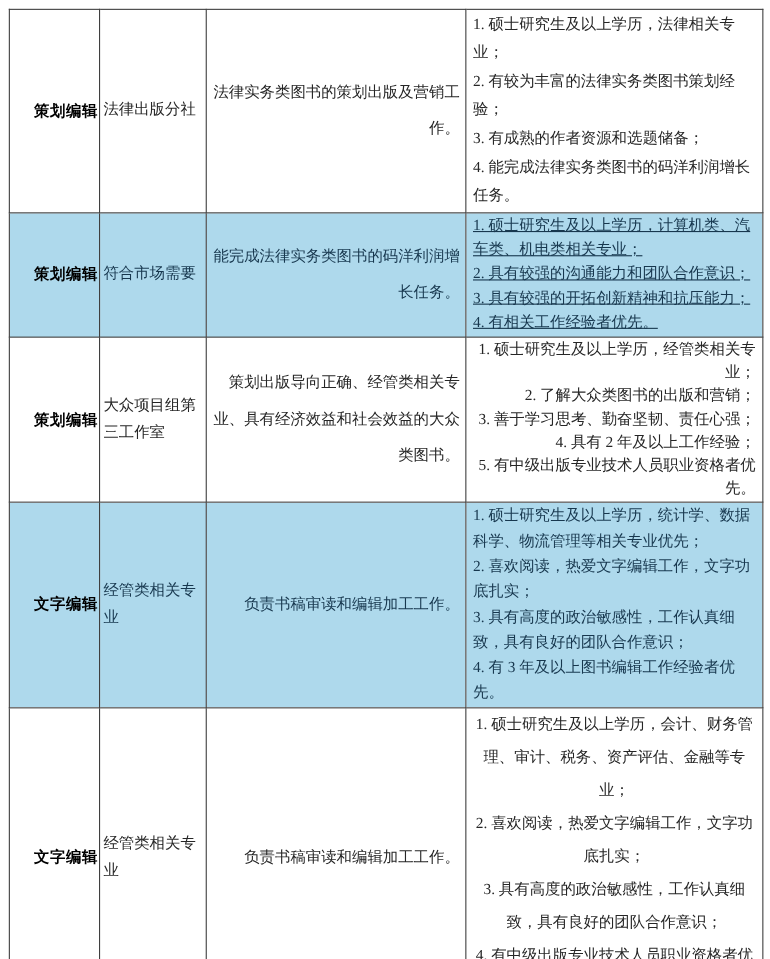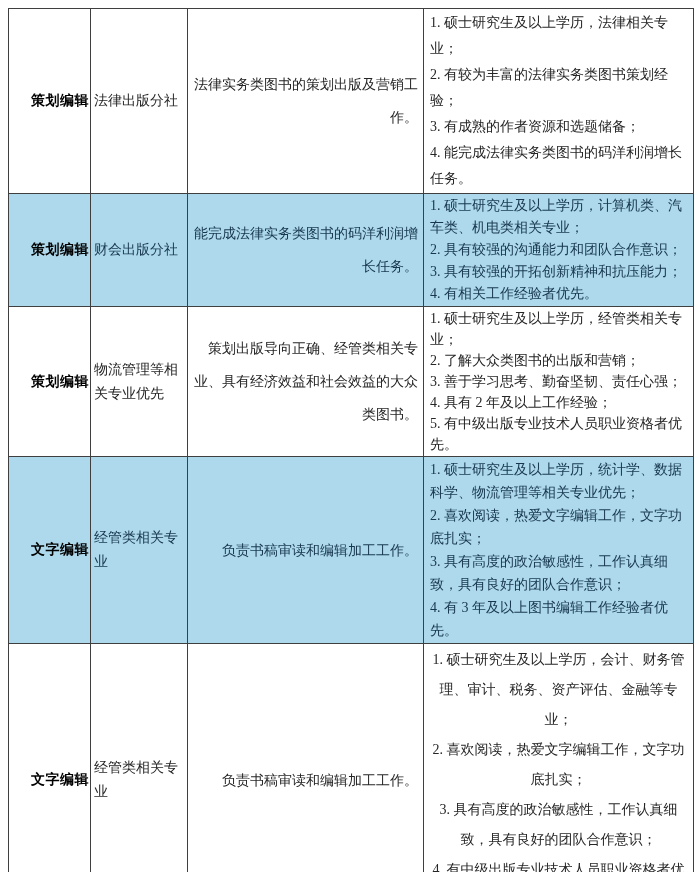--- a/index.html
+++ b/index.html
@@ -61,22 +61,22 @@
     line-height: 33px;
     text-align: right;
   }
   td.requirements {
     padding: 1px 6px;
     text-align: left;
     white-space: pre-line;
   }
   
   tr.r0 td.requirements { line-height: 26px; }
-  tr.r1 td.requirements { line-height: 22px; }
-  tr.r2 td.requirements { line-height: 21px; }
+  tr.r1 td.requirements { line-height: 22px; text-decoration: underline; }
+  tr.r2 td.requirements { line-height: 21px; text-align: right; }
   tr.r3 td.requirements { line-height: 23px; margin-top: 48px; }
   tr.r4 td.requirements { line-height: 30px; text-align: center; }
   tr.r5 td.requirements { line-height: 20px; }
 </style>
 </head>
 <body>
 
 <div class="page">
   <table class="jobs">
     <colgroup>
@@ -90,30 +90,30 @@
         <td class="position">策划编辑</td>
         <td class="department">法律出版分社</td>
         <td class="duties">法律实务类图书的策划出版及营销工作。</td>
         <td class="requirements">1. 硕士研究生及以上学历，法律相关专业；
 2. 有较为丰富的法律实务类图书策划经验；
 3. 有成熟的作者资源和选题储备；
 4. 能完成法律实务类图书的码洋利润增长任务。</td>
       </tr>
       <tr class="r1 alt">
         <td class="position">策划编辑</td>
-        <td class="department">财会出版分社</td>
+        <td class="department">符合市场需要</td>
         <td class="duties">能完成法律实务类图书的码洋利润增长任务。</td>
         <td class="requirements">1. 硕士研究生及以上学历，计算机类、汽车类、机电类相关专业；
 2. 具有较强的沟通能力和团队合作意识；
 3. 具有较强的开拓创新精神和抗压能力；
 4. 有相关工作经验者优先。</td>
       </tr>
       <tr class="r2">
         <td class="position">策划编辑</td>
-        <td class="department">物流管理等相关专业优先</td>
+        <td class="department">大众项目组第三工作室</td>
         <td class="duties">策划出版导向正确、经管类相关专业、具有经济效益和社会效益的大众类图书。</td>
         <td class="requirements">1. 硕士研究生及以上学历，经管类相关专业；
 2. 了解大众类图书的出版和营销；
 3. 善于学习思考、勤奋坚韧、责任心强；
 4. 具有 2 年及以上工作经验；
 5. 有中级出版专业技术人员职业资格者优先。</td>
       </tr>
       <tr class="r3 alt">
         <td class="position">文字编辑</td>
         <td class="department">经管类相关专业</td>

